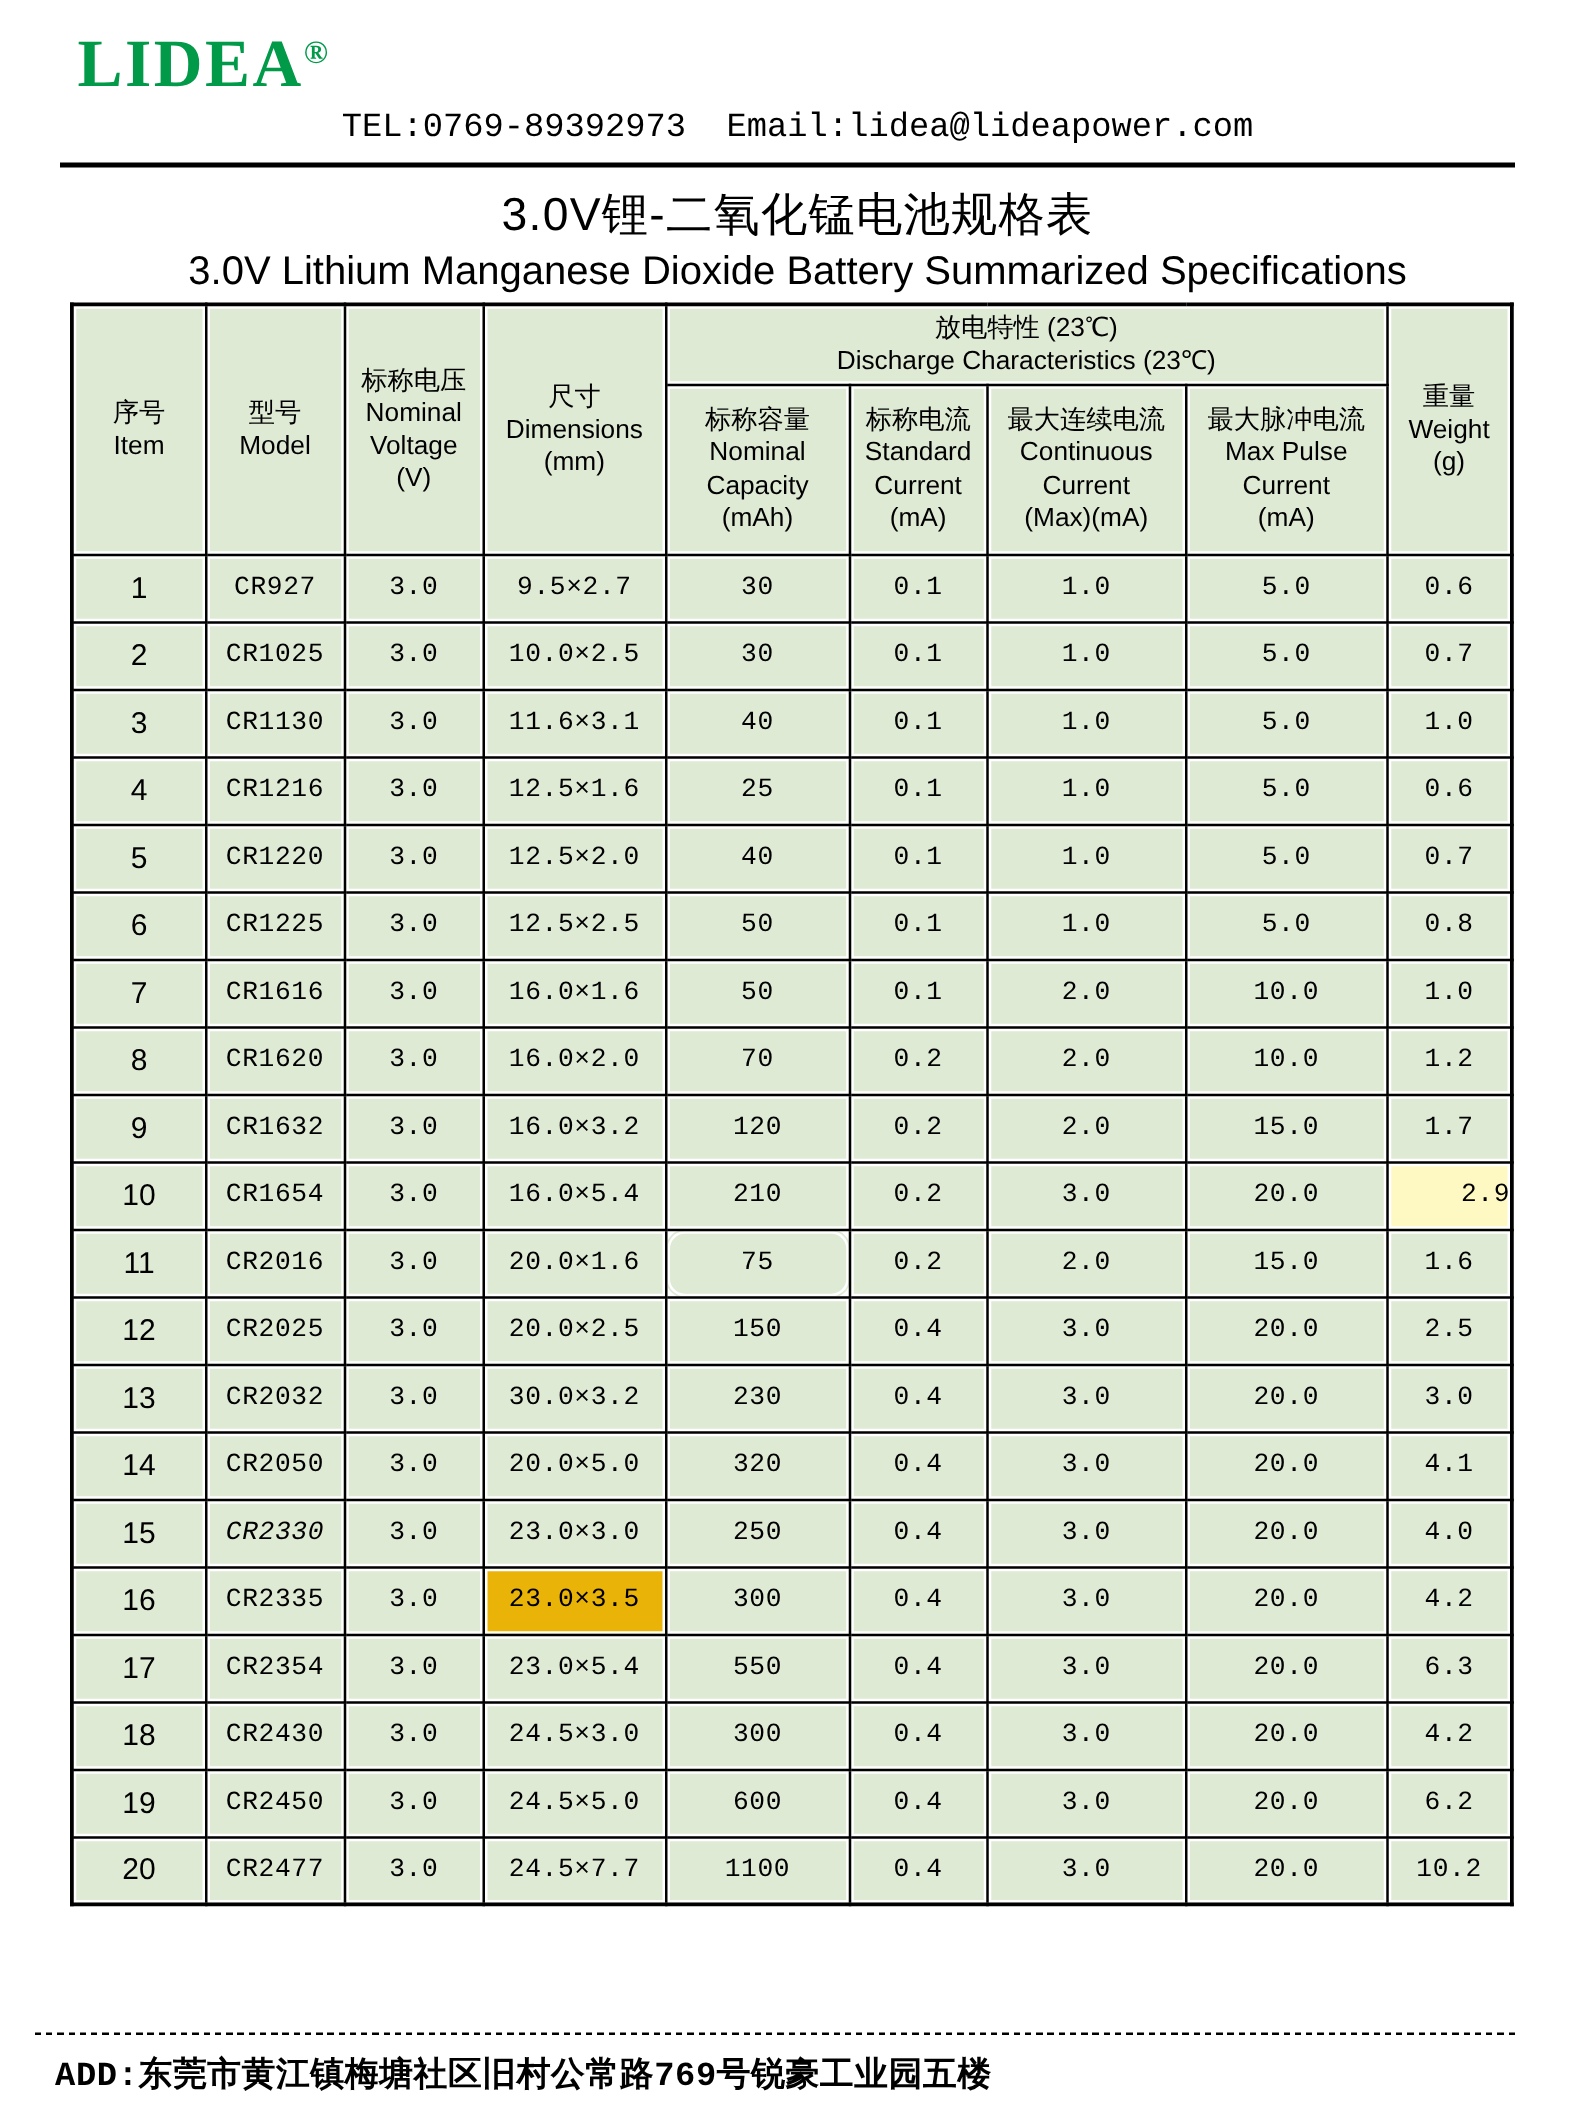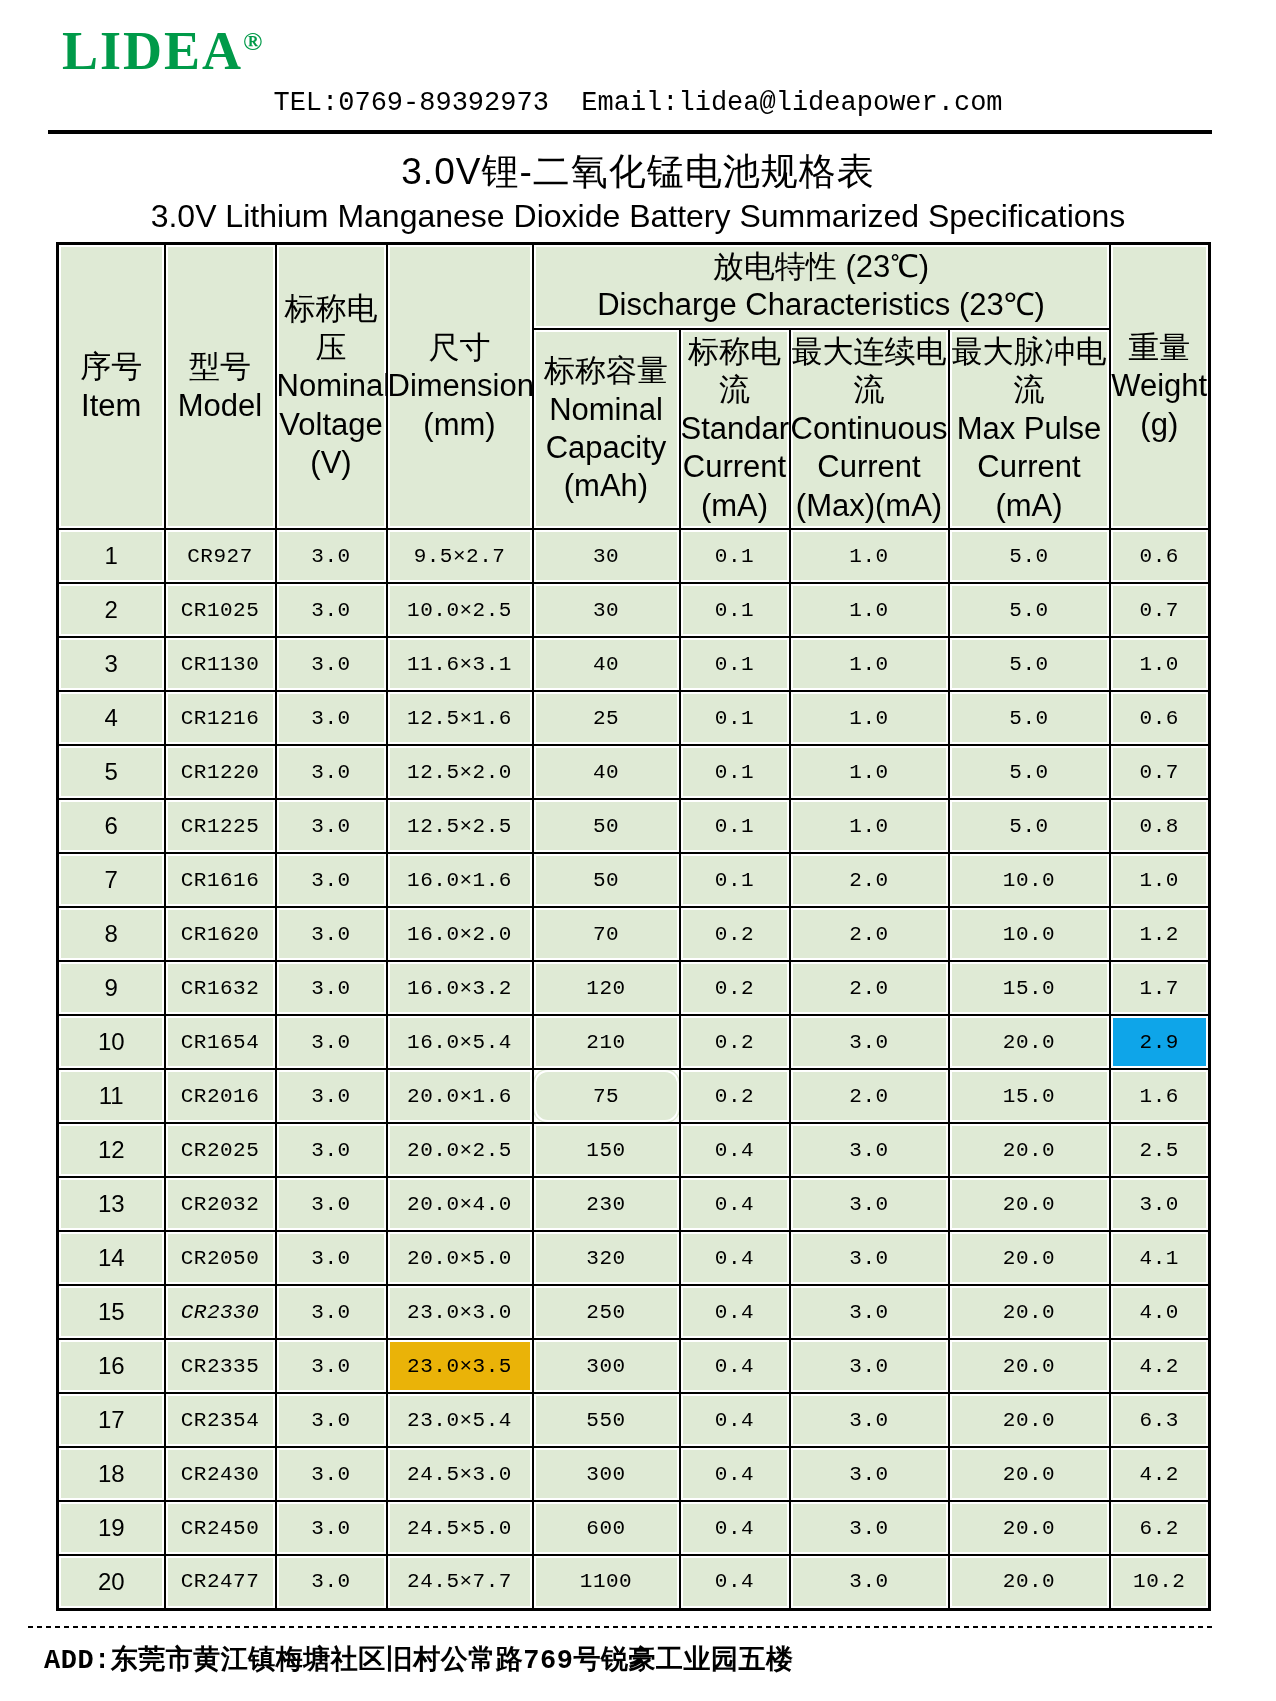--- a/index.html
+++ b/index.html
@@ -76,21 +76,21 @@
   }
   table.spec th, table.spec td {
     border:2px solid #000;
     text-align:center;
     vertical-align:middle;
     box-shadow: inset 0 0 0 2px #fff;
     overflow:hidden;
   }
   table.spec thead th {
     font-weight:400;
-    font-size:31px;
+    font-size:21px;
     line-height:1.24;
     white-space:pre-line;
     padding:3px 0;
   }
   th.group-header { height:64px; font-size:24px; }
   tr.sub-header th { height:136px; }
   table.spec tbody td {
     height:54px;
     font-family:"Liberation Mono", monospace;
     font-size:21px;
@@ -282,21 +282,21 @@
       </tr>
       <tr>
         <td class="c-item" style="background: rgb(223, 234, 213);">10</td>
         <td style="background: rgb(223, 234, 213);">CR1654</td>
         <td style="background: rgb(223, 234, 213);">3.0</td>
         <td style="background: rgb(223, 234, 213);">16.0×5.4</td>
         <td style="background: rgb(223, 234, 213); margin-left: 13px;">210</td>
         <td style="background: rgb(223, 234, 213);">0.2</td>
         <td style="background: rgb(223, 234, 213);">3.0</td>
         <td style="background: rgb(223, 234, 213);">20.0</td>
-        <td style="background: #0ea5e9;">2.9</td>
+        <td style="background: #fef9c3; text-align: right;">2.9</td>
       </tr>
       <tr>
         <td class="c-item" style="background: rgb(223, 234, 213);">11</td>
         <td style="background: rgb(223, 234, 213);">CR2016</td>
         <td style="background: rgb(223, 234, 213);">3.0</td>
         <td style="background: rgb(223, 234, 213);">20.0×1.6</td>
         <td style="background: rgb(223, 234, 213); border-radius: 14px;">75</td>
         <td style="background: rgb(223, 234, 213);">0.2</td>
         <td style="background: rgb(223, 234, 213);">2.0</td>
         <td style="background: rgb(223, 234, 213);">15.0</td>
@@ -310,21 +310,21 @@
         <td style="background: rgb(223, 234, 213);">150</td>
         <td style="background: rgb(223, 234, 213);">0.4</td>
         <td style="background: rgb(223, 234, 213);">3.0</td>
         <td style="background: rgb(223, 234, 213);">20.0</td>
         <td style="background: rgb(223, 234, 213);">2.5</td>
       </tr>
       <tr>
         <td class="c-item" style="background: rgb(223, 234, 213);">13</td>
         <td style="background: rgb(223, 234, 213);">CR2032</td>
         <td style="background: rgb(223, 234, 213);">3.0</td>
-        <td style="background: rgb(223, 234, 213);">20.0×4.0</td>
+        <td style="background: rgb(223, 234, 213);">30.0×3.2</td>
         <td style="background: rgb(223, 234, 213);">230</td>
         <td style="background: rgb(223, 234, 213);">0.4</td>
         <td style="background: rgb(223, 234, 213);">3.0</td>
         <td style="background: rgb(223, 234, 213);">20.0</td>
         <td style="background: rgb(223, 234, 213);">3.0</td>
       </tr>
       <tr>
         <td class="c-item" style="background: rgb(223, 234, 213);">14</td>
         <td style="background: rgb(223, 234, 213);">CR2050</td>
         <td style="background: rgb(223, 234, 213);">3.0</td>

